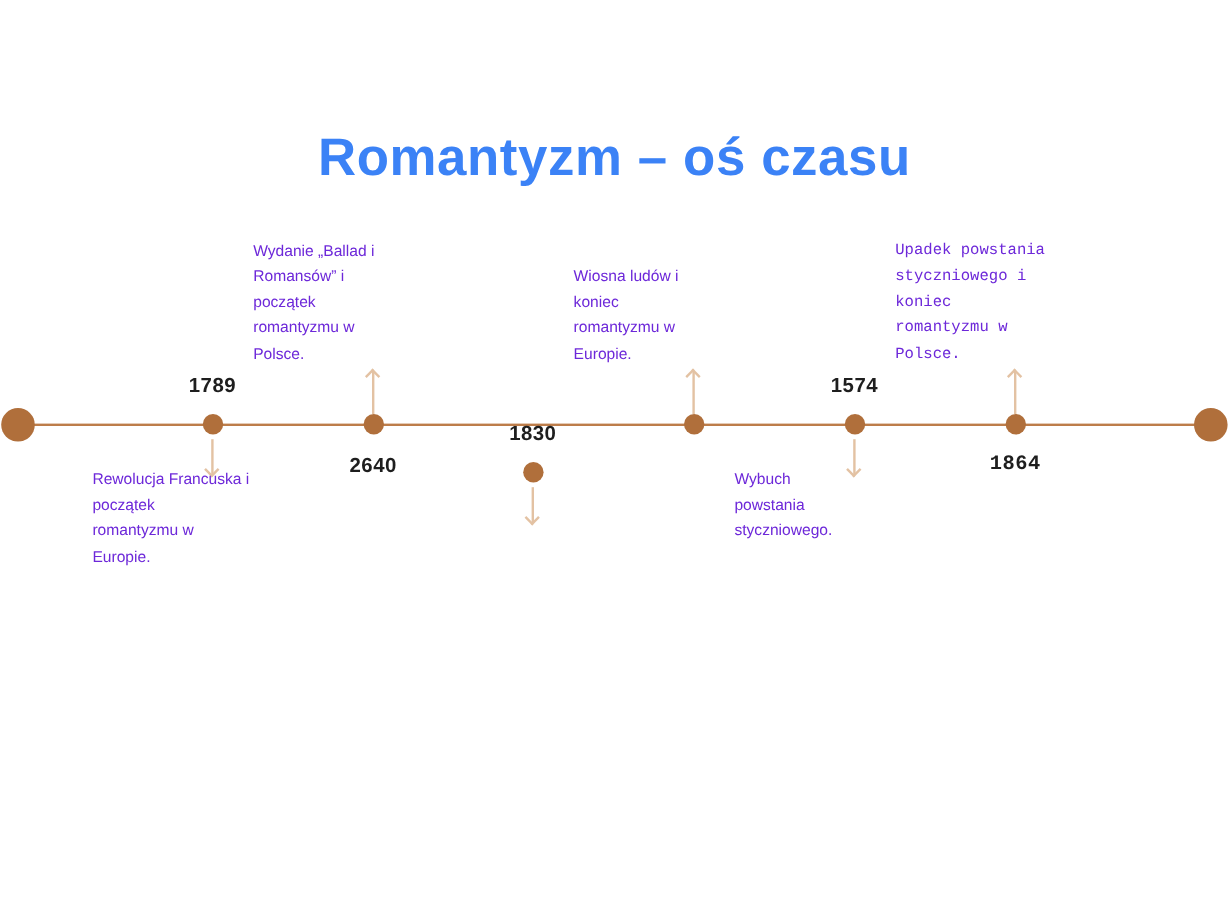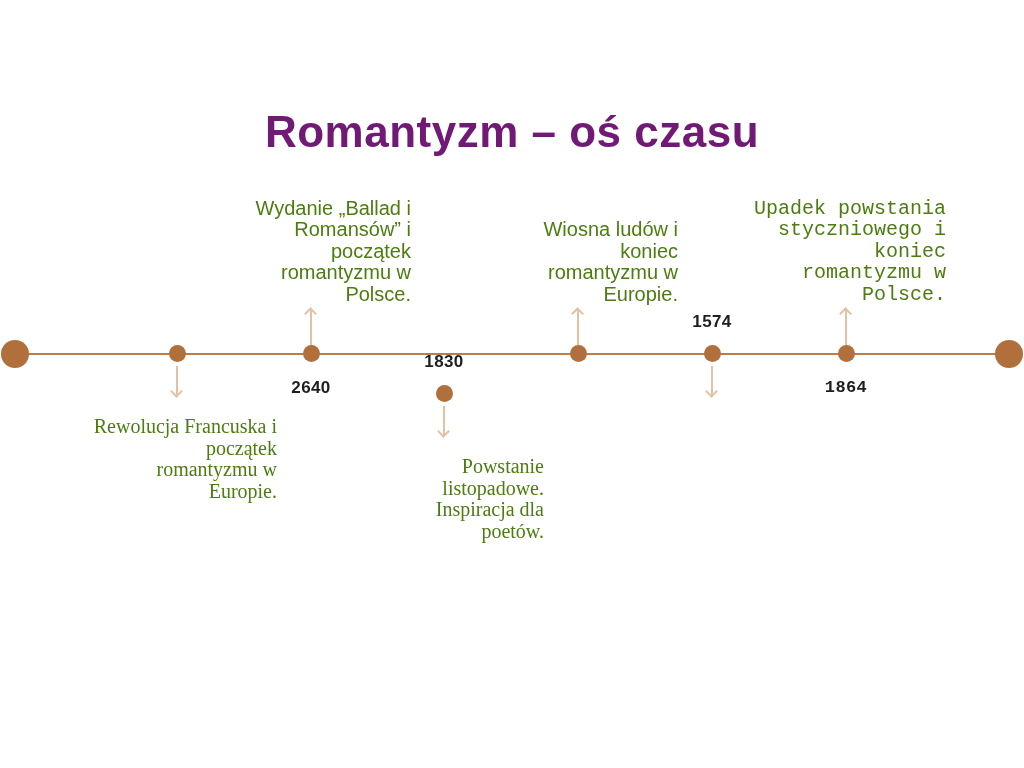--- a/index.html
+++ b/index.html
@@ -2,39 +2,39 @@
 <html lang="pl"><head>
 <meta charset="utf-8">
 <style>
   html,body{margin:0;padding:0;background:#ffffff;}
   .canvas{
     position:relative;width:1024px;height:768px;background:#ffffff;overflow:hidden;
     font-family:"Liberation Sans","DejaVu Sans",sans-serif;
   }
   .title{
     position:absolute;top:78px;left:0;width:1024px;text-align:center;
-    font-size:44px;font-weight:700;color:#701a75;letter-spacing:0.5px;
+    font-size:44px;font-weight:700;color:#3b82f6;letter-spacing:0.5px;
   }
   
   .tl-line{position:absolute;top:353px;left:14px;width:996px;height:2px;background:#bd7d4a;}
   .endpoint{position:absolute;top:340px;width:28px;height:28px;border-radius:50%;background:#b06f3b;}
   .endpoint.left{left:1px;}
   .endpoint.right{left:995px;}
   
   .event{position:absolute;top:0;height:768px;width:200px;}
   .e1{left:77px;} .e2{left:211px;} .e3{left:344px;margin-top:40px;} .e4{left:478px;} .e5{left:612px;} .e6{left:746px;font-family:Liberation Mono, monospace;}
   .dot{position:absolute;top:345px;left:50%;margin-left:-8px;width:17px;height:17px;border-radius:50%;background:#b06f3b;}
   .year{position:absolute;left:0;width:100%;text-align:center;font-size:17px;font-weight:700;color:#1e1e1e;letter-spacing:0.4px;}
   .desc-below .year{top:312px;}
   .desc-above .year{top:378px;}
   .desc{
     position:absolute;left:50%;transform:translateX(-50%);width:200px;
-    text-align:right;font-size:20px;line-height:21.5px;color:#4d7c0f;white-space:pre-line;
+    text-align:left;font-size:13px;line-height:21.5px;color:#6d28d9;white-space:pre-line;
   }
-  .desc-below .desc{top:416px;font-family:Liberation Serif, serif;}
+  .desc-below .desc{top:388px;}
   .desc-above .desc{bottom:463px;}
   
   .arrow{position:absolute;left:50%;width:0;}
   .arrow::before{content:"";position:absolute;left:-1px;width:2px;height:100%;background:#e3c2a3;}
   .arrow.down{top:366px;height:30px;}
   .arrow.down::after{
     content:"";position:absolute;bottom:0;left:-5px;width:7px;height:7px;
     border-right:2px solid #e3c2a3;border-bottom:2px solid #e3c2a3;transform:rotate(45deg);
   }
   .arrow.up{top:309px;height:36px;}
@@ -48,20 +48,21 @@
 
 <div class="canvas">
 
   <h1 class="title">Romantyzm – oś czasu</h1>
 
   <div class="tl-line"></div>
   <div class="endpoint left"></div>
   <div class="endpoint right"></div>
 
   <div class="event e1 desc-below">
+    <div class="year">1789</div>
     <div class="dot"></div>
     <div class="arrow down"></div>
     <div class="desc">Rewolucja Francuska i
 początek
 romantyzmu w
 Europie.</div>
   </div>
 
   <div class="event e2 desc-above">
     <div class="desc">Wydanie „Ballad i
@@ -71,39 +72,38 @@
 Polsce.</div>
     <div class="arrow up"></div>
     <div class="dot"></div>
     <div class="year">2640</div>
   </div>
 
   <div class="event e3 desc-below">
     <div class="year">1830</div>
     <div class="dot"></div>
     <div class="arrow down"></div>
-    <div class="desc">Powstanie
-listopadowe.
-Inspiracja dla
-poetów.</div>
   </div>
 
   <div class="event e4 desc-above">
     <div class="desc">Wiosna ludów i
 koniec
 romantyzmu w
 Europie.</div>
     <div class="arrow up"></div>
     <div class="dot"></div>
   </div>
 
   <div class="event e5 desc-below">
     <div class="year">1574</div>
     <div class="dot"></div>
     <div class="arrow down"></div>
+    <div class="desc">Wybuch
+powstania
+styczniowego.</div>
   </div>
 
   <div class="event e6 desc-above">
     <div class="desc">Upadek powstania
 styczniowego i
 koniec
 romantyzmu w
 Polsce.</div>
     <div class="arrow up"></div>
     <div class="dot"></div>

